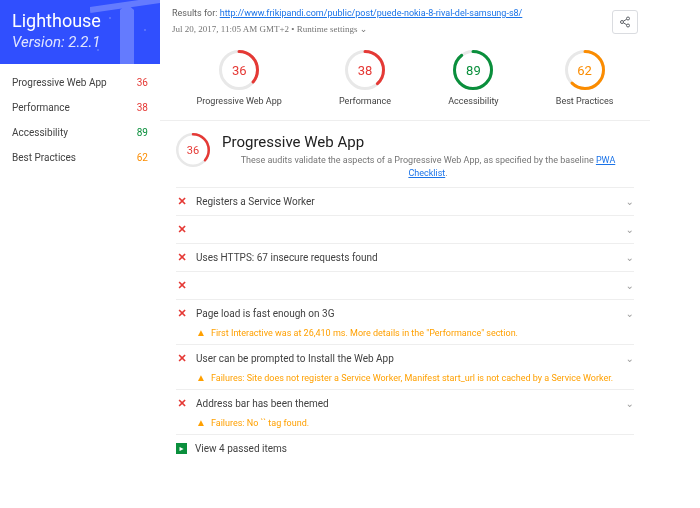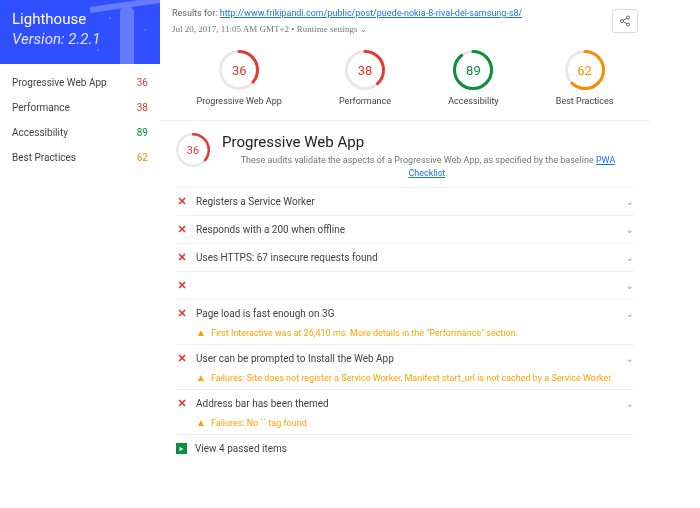--- a/index.html
+++ b/index.html
@@ -1,27 +1,27 @@
 <!DOCTYPE html>
 <html><head>
 <meta charset="utf-8">
 <style>
 * { box-sizing: border-box; margin: 0; padding: 0; }
 body { font-family: Roboto, Arial, sans-serif; font-size: 11px; color: #212121; background: #fff; width: 700px; }
 .app { display: flex; }
 .sidebar { width: 160px; flex-shrink: 0; }
 .sb-header { background: #304ffe; color: #fff; height: 64px; padding: 10px 12px; position: relative; overflow: hidden; }
-.sb-header .title { font-size: 15px; font-weight: 400; }
+.sb-header .title { font-size: 18px; font-weight: 400; }
 .sb-header .ver { font-size: 15px; opacity: .85; margin-top: 2px; font-style: italic; }
 .sb-bg { position: absolute; right: 0; top: 0; bottom: 0; width: 70px; opacity: .25; }
 .sb-list { padding-top: 6px; }
 .sb-item { display: flex; justify-content: space-between; align-items: center; padding: 7px 12px; font-size: 10px; color: #424242; cursor: pointer; }
 .sb-score { font-size: 10px; }
 .main { flex: 1; background: #fff; padding: 0 0 10px; max-width: 490px; }
-.topbar { display: flex; justify-content: space-between; align-items: center; padding: 8px 12px 6px; }
+.topbar { display: flex; justify-content: space-between; align-items: flex-end; padding: 8px 12px 6px; }
 .topinfo { font-size: 9px; color: #616161; }
 .topinfo .res-label { color: #616161; }
 .topinfo a { color: #1a73e8; text-decoration: underline; }
 .topinfo .line2 { margin-top: 6px; color: #757575; font-family: Liberation Serif, serif; }
 .shbtn { border: 1px solid #dadce0; border-radius: 3px; width: 26px; height: 24px; display: flex; align-items: center; justify-content: center; cursor: pointer; color: #5f6368; }
 .gauges { display: flex; justify-content: space-around; padding: 10px 8px 14px; border-bottom: 1px solid #eee; }
 .gauge { text-align: center; }
 .gwrap { width: 40px; height: 40px; margin: 0 auto 6px; position: relative; }
 .gwrap svg { transform: rotate(-90deg); }
 .gwrap .num { position: absolute; inset: 0; display: flex; align-items: center; justify-content: center; font-size: 13px; }
@@ -149,21 +149,20 @@
         </div>
       </div>
       <div id="audits">
           <div class="audit">
     <span class="xicon">✕</span>
     <span>Registers a Service Worker</span>
     <span class="chev">⌄</span>
   </div>
           <div class="audit">
     <span class="xicon">✕</span>
-    <span>Responds with a 200 when offline</span>
     <span class="chev">⌄</span>
   </div>
           <div class="audit">
     <span class="xicon">✕</span>
     <span>Uses HTTPS: 67 insecure requests found</span>
     <span class="chev">⌄</span>
   </div>
           <div class="audit">
     <span class="xicon">✕</span>
     <span class="chev">⌄</span>

